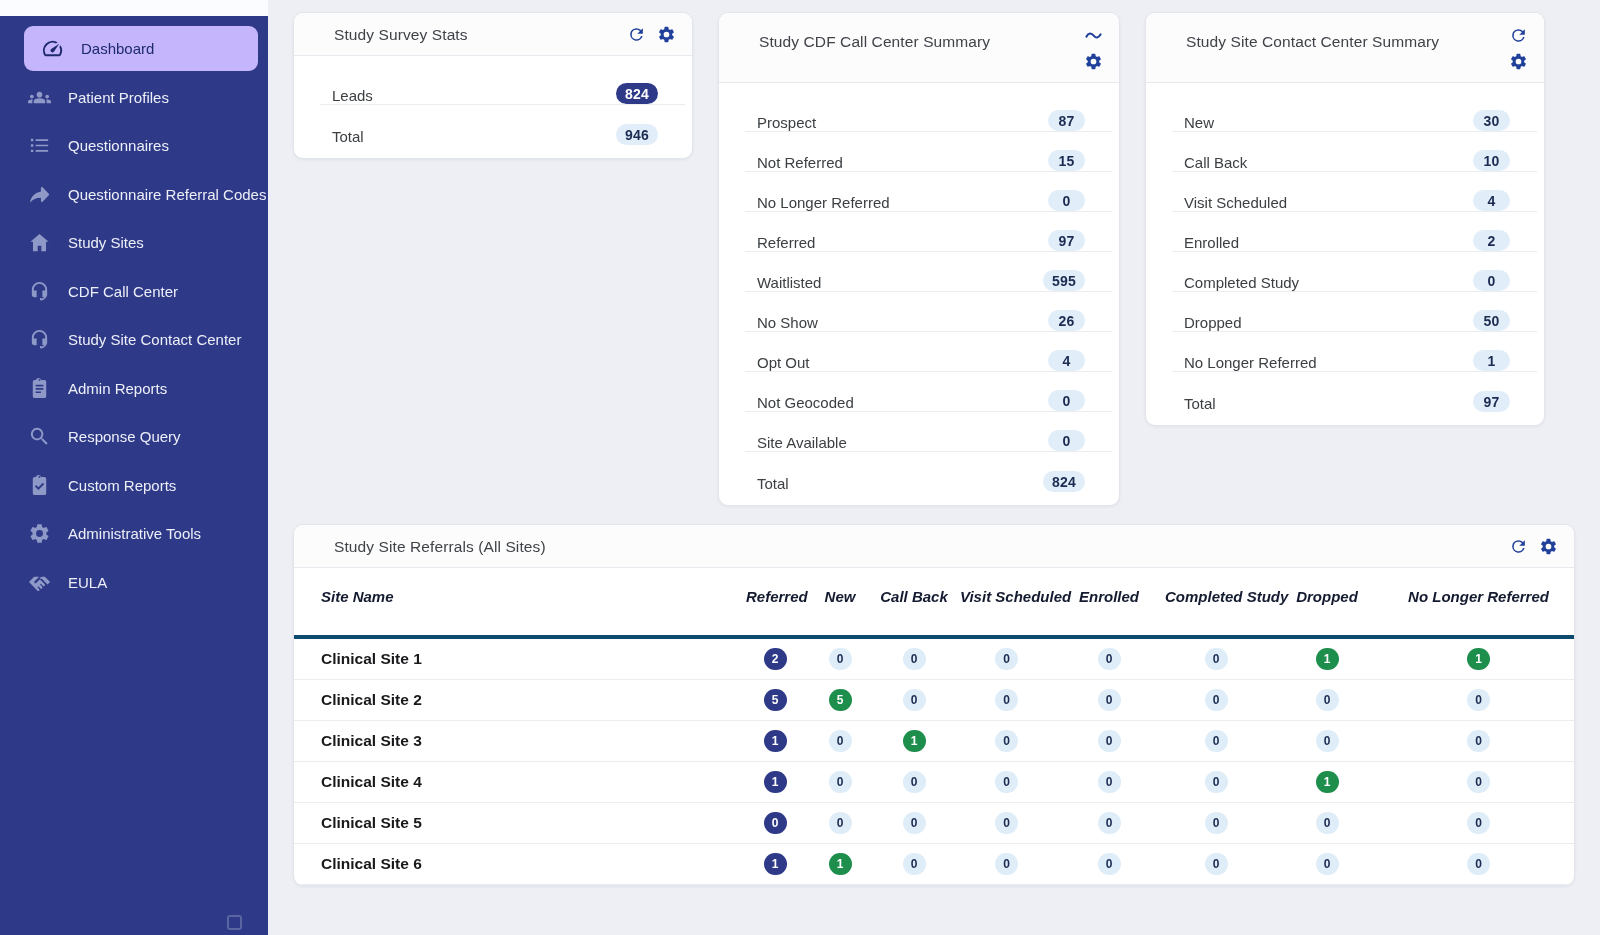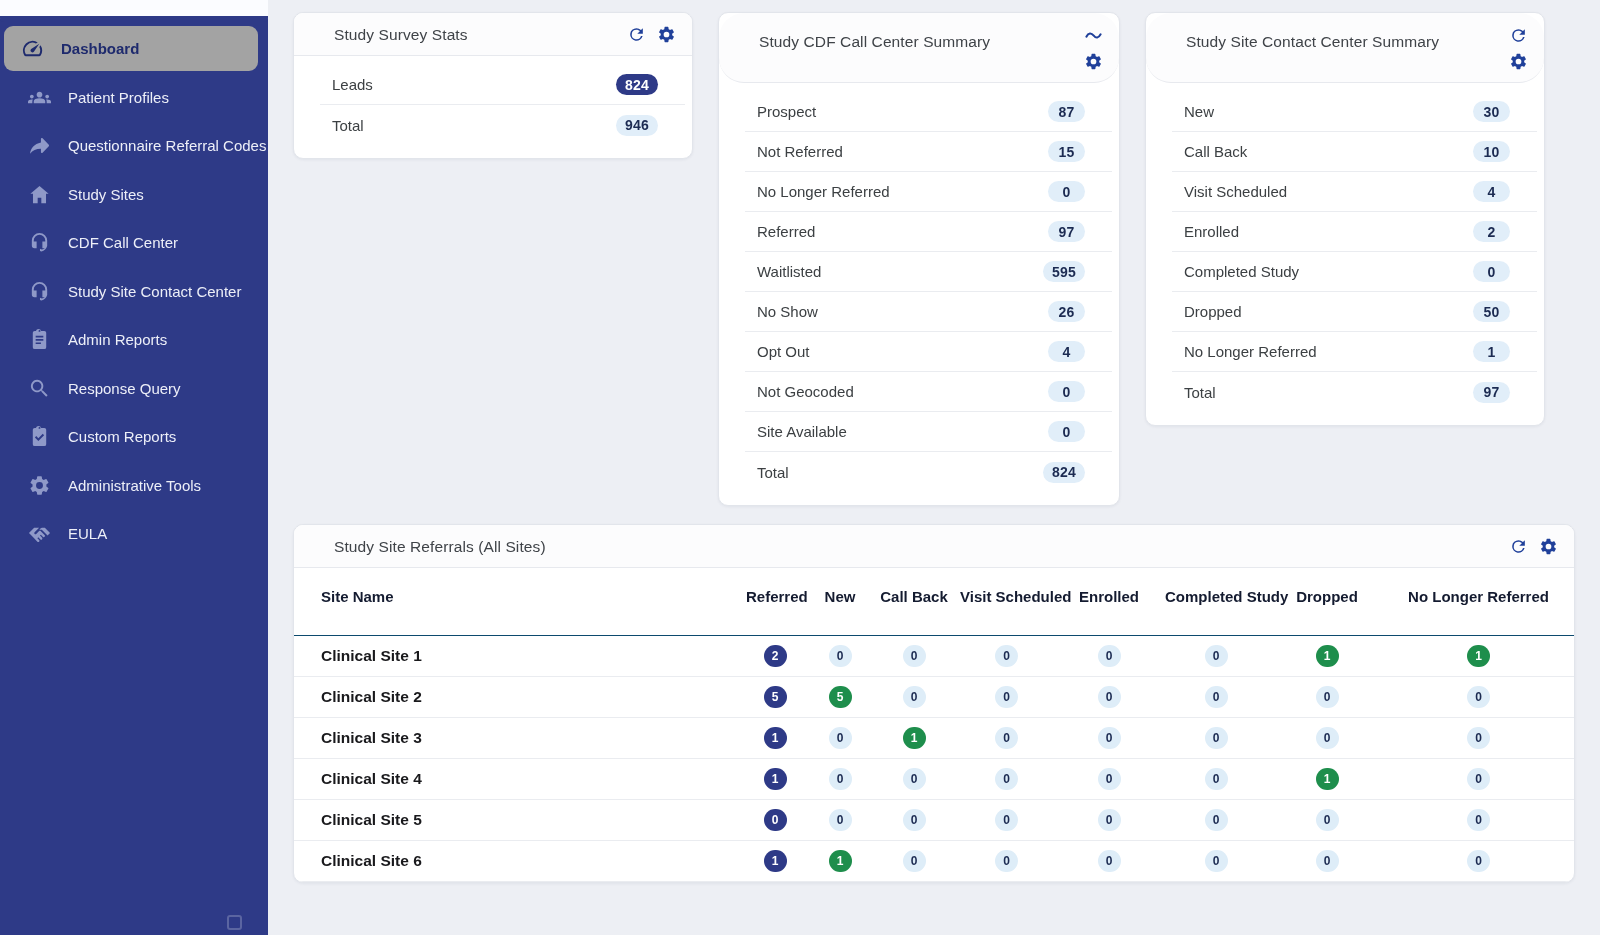--- a/index.html
+++ b/index.html
@@ -25,22 +25,22 @@
   .nav { padding-top:2px; }
   .nav-item {
     display:flex; align-items:center; gap:17px;
     height:48.5px; padding:0 10px 0 28px;
     color:#edeff8; font-size:15px; cursor:pointer;
     white-space:nowrap;
   }
   .nav-item .ico { width:23px; height:23px; color:#8f99c8; flex:none; display:flex; align-items:center; justify-content:center; }
   .nav-item .ico svg { width:100%; height:100%; }
   .nav-item.active {
-    background:#a3a3a3; color:#1e2a6d; font-weight:700;
-    height:45px; margin:2px 10px 2px 4px; border-radius:9px;
+    background:#c4b5fd; color:#1e2a6d; font-weight:400;
+    height:45px; margin:2px 10px 2px 24px; border-radius:9px;
     padding:0 10px 0 17px;
   }
   .nav-item.active .ico { color:#1e2a6d; }
   .collapse-btn {
     position:absolute; bottom:5px; right:26px;
     width:15px; height:15px; border:2px solid rgba(255,255,255,.22);
     border-radius:3px; cursor:pointer;
   }
 
   
@@ -50,31 +50,31 @@
   .card {
     background:#fff; border:1px solid #e2e5eb; border-radius:10px;
     box-shadow:0 1px 3px rgba(25,35,70,.06);
     overflow:hidden;
   }
   .card-header {
     display:flex; justify-content:space-between; align-items:center;
     padding:12px 16px 11px 19px;
     background:#fcfcfd; border-bottom:1px solid #e7e9ee;
   }
-  .card-header.tall { align-items:flex-start; padding-top:13px; min-height:69px;border-radius:25px; }
+  .card-header.tall { align-items:flex-start; padding-top:13px; min-height:69px; }
   .card-title { font-size:15.5px; color:#3f4348; letter-spacing:.1px;margin-left:21px; }
   .card-header.tall .card-title { padding-top:7px; }
   .header-icons { display:flex; gap:11px; color:#20409a; align-items:center; }
   .header-icons.stacked { flex-direction:column; gap:7px; align-items:flex-end; }
   .hicon { width:19px; height:19px; cursor:pointer; display:flex; }
   .hicon svg { width:100%; height:100%; }
 
   .stat-rows { padding:9px 0 13px; }
   .stat-row {
-    display:flex; justify-content:space-between; align-items:center;
+    display:flex; justify-content:space-between; align-items:flex-end;
     height:40px; margin:0 7px 0 26px; padding:0 27px 0 12px;
     border-bottom:1px solid #eaecf0;
     gap:24px;
   }
   .stat-row:last-child { border-bottom:none; }
   .stat-label { font-size:15px; color:#3c4043; }
   .pill {
     min-width:37px; height:21px; padding:0 9px;
     border-radius:11px; display:flex; align-items:center; justify-content:center;
     font-size:14px; font-weight:700; letter-spacing:.2px;
@@ -82,21 +82,21 @@
   .pill.light { background:#e1eef9; color:#1c2b52; }
   .pill.navy  { background:#2e3a87; color:#ffffff; }
 
   
   .table-card { margin-top:18px; width:1282px; }
   .table-card .card-header { padding-right:16px; }
   table { width:100%; border-collapse:collapse; table-layout:fixed; }
   thead th {
     font-size:15px; font-weight:700; color:#141b30;
     padding:20px 4px 30px; text-align:center;
-    border-bottom:1px solid #0c4a6e; white-space:nowrap;
+    border-bottom:4px solid #0c4a6e; white-space:nowrap;font-style:italic;
   }
   thead th.site-col { text-align:left; padding-left:27px; }
   tbody td {
     text-align:center; padding:9px 4px;
     border-bottom:1px solid #eaecf0;
   }
   tbody td.site-col {
     text-align:left; padding-left:27px;
     font-weight:700; font-size:15.5px; color:#19191c;
   }
@@ -123,20 +123,28 @@
         </span>
         <span>Dashboard</span>
       </div>
       <div class="nav-item">
         <span class="ico">
           <svg viewBox="0 0 24 24" fill="currentColor">
             <path d="M12 12.75c1.63 0 3.07.39 4.24.9 1.08.48 1.76 1.56 1.76 2.73V18H6v-1.61c0-1.18.68-2.26 1.76-2.73 1.17-.52 2.61-.91 4.24-.91zM4 13c1.1 0 2-.9 2-2s-.9-2-2-2-2 .9-2 2 .9 2 2 2zm1.13 1.1c-.37-.06-.74-.1-1.13-.1-.99 0-1.93.21-2.78.58A2.01 2.01 0 0 0 0 16.43V18h4.5v-1.61c0-.83.23-1.61.63-2.29zM20 13c1.1 0 2-.9 2-2s-.9-2-2-2-2 .9-2 2 .9 2 2 2zm4 3.43c0-.81-.48-1.53-1.22-1.85A6.95 6.95 0 0 0 20 14c-.39 0-.76.04-1.13.1.4.68.63 1.46.63 2.29V18H24v-1.57zM12 6c1.66 0 3 1.34 3 3s-1.34 3-3 3-3-1.34-3-3 1.34-3 3-3z"></path>
           </svg>
         </span>
         <span>Patient Profiles</span>
+      </div>
+      <div class="nav-item">
+        <span class="ico">
+          <svg viewBox="0 0 24 24" fill="currentColor">
+            <path d="M3 5h2.5v2.5H3zM8 5.5h13v1.8H8zM3 10.7h2.5v2.5H3zM8 11.1h13v1.8H8zM3 16.4h2.5v2.5H3zM8 16.8h13v1.8H8z"></path>
+          </svg>
+        </span>
+        <span>Questionnaires</span>
       </div>
       <div class="nav-item">
         <span class="ico">
           <svg viewBox="0 0 24 24" fill="currentColor">
             <path d="M13.5 8.9V5.2c0-.9 1.08-1.34 1.7-.7l6.5 6.8c.38.4.38 1 0 1.4l-6.5 6.8c-.62.64-1.7.2-1.7-.7v-3.5c-5.1 0-8.7 1.7-11.4 5.2C3 14.7 6.5 10.3 13.5 8.9z"></path>
           </svg>
         </span>
         <span>Questionnaire Referral Codes</span>
       </div>
       <div class="nav-item">

